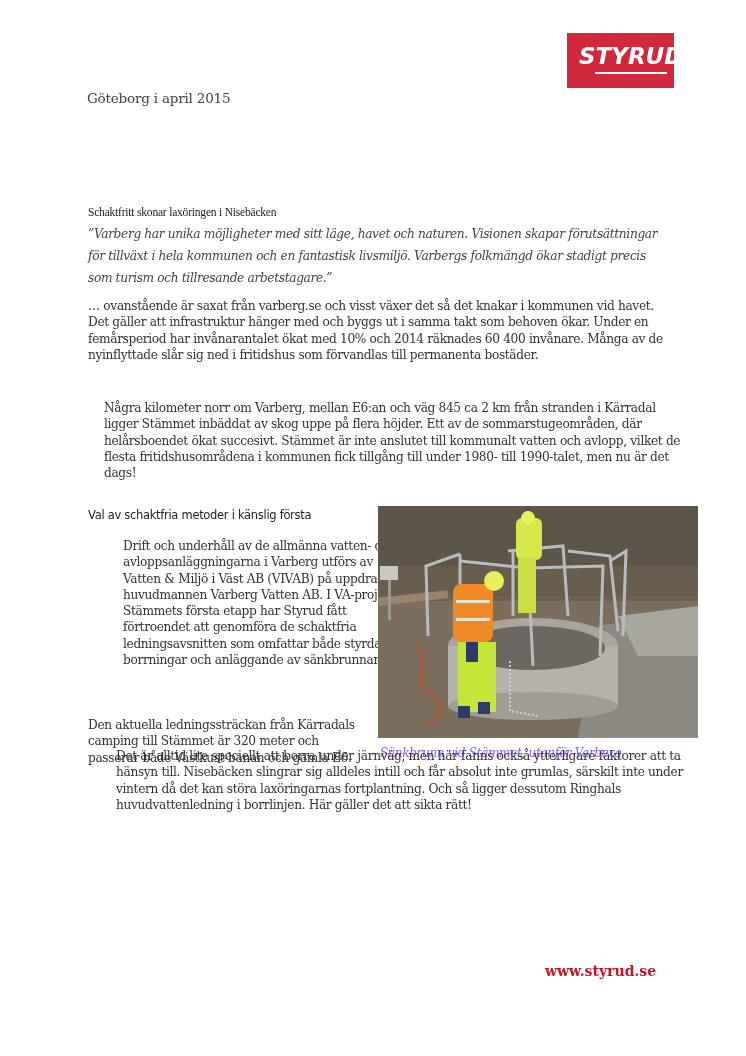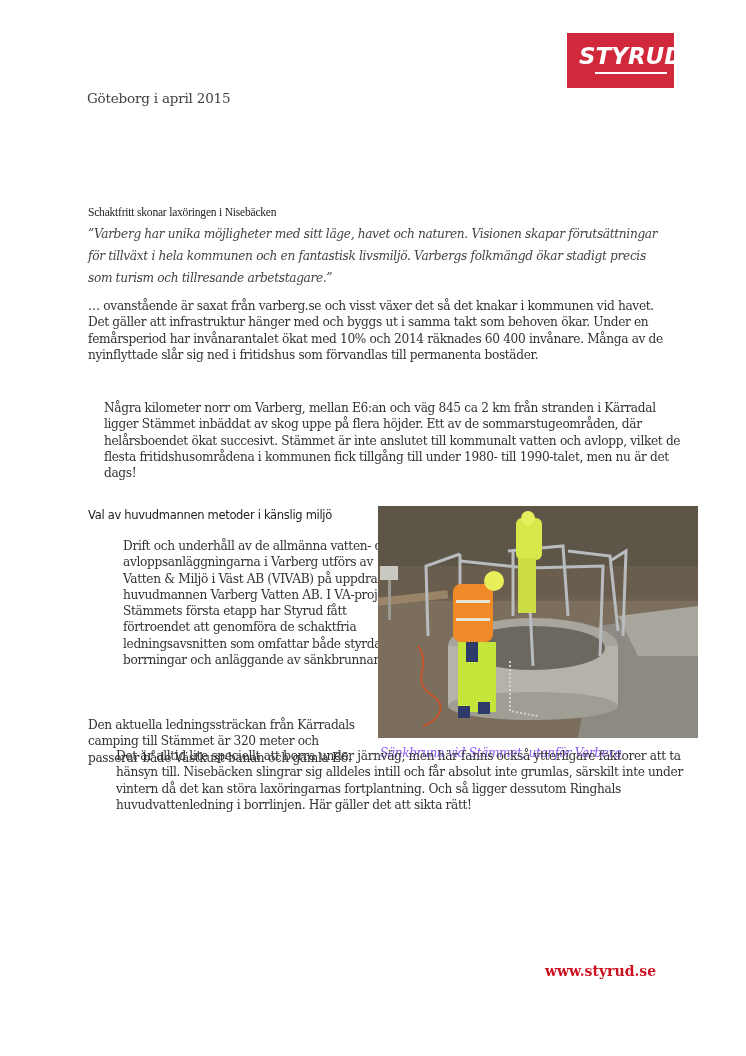--- a/index.html
+++ b/index.html
@@ -51,21 +51,21 @@
 
 <div class="abs dateline">Göteborg i april 2015</div>
 
 <div class="abs headline">Schaktfritt skonar laxöringen i Nisebäcken</div>
 
 <div class="abs quote">”Varberg har unika möjligheter med sitt läge, havet och naturen. Visionen skapar förutsättningar för tillväxt i hela kommunen och en fantastisk livsmiljö. Varbergs folkmängd ökar stadigt precis som turism och tillresande arbetstagare.”</div>
 
 <div class="abs para p1">… ovanstående är saxat från varberg.se och visst växer det så det knakar i kommunen vid havet. Det gäller att infrastruktur hänger med och byggs ut i samma takt som behoven ökar. Under en femårsperiod har invånarantalet ökat med 10% och 2014 räknades 60 400 invånare. Många av de nyinflyttade slår sig ned i fritidshus som förvandlas till permanenta bostäder.</div>
 <div class="abs para p2">Några kilometer norr om Varberg, mellan E6:an och väg 845 ca 2 km från stranden i Kärradal ligger Stämmet inbäddat av skog uppe på flera höjder. Ett av de sommarstugeområden, där helårsboendet ökat succesivt. Stämmet är inte anslutet till kommunalt vatten och avlopp, vilket de flesta fritidshusområdena i kommunen fick tillgång till under 1980- till 1990-talet, men nu är det dags!</div>
 
-<div class="abs subhead">Val av huvudmannen metoder i känslig miljö</div>
+<div class="abs subhead">Val av schaktfria metoder i känslig första</div>
 
 <div class="abs col c1">Drift och underhåll av de allmänna vatten- och avloppsanläggningarna i Varberg utförs av Vatten &amp; Miljö i Väst AB (VIVAB) på uppdrag av huvudmannen Varberg Vatten AB. I VA-projekt Stämmets första etapp har Styrud fått förtroendet att genomföra de schaktfria ledningsavsnitten som omfattar både styrda borrningar och anläggande av sänkbrunnar.</div>
 <div class="abs col c2">Den aktuella ledningssträckan från Kärradals camping till Stämmet är 320 meter och passerar både Västkust-banan och gamla E6.</div>
 
 <div class="abs photo">
   <svg width="320" height="232" viewBox="0 0 320 232" xmlns="http://www.w3.org/2000/svg">
 
     <rect x="0" y="0" width="320" height="90" fill="#5e5549"></rect>
     <rect x="0" y="60" width="320" height="40" fill="#6b5f50" opacity="0.8"></rect>
 

